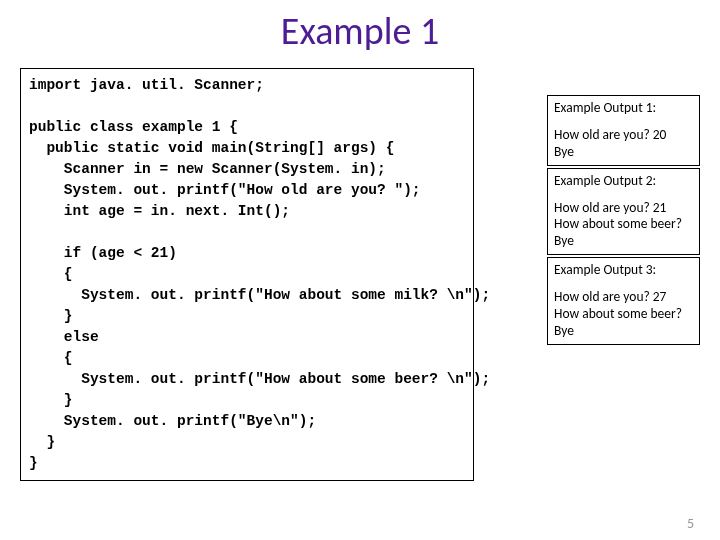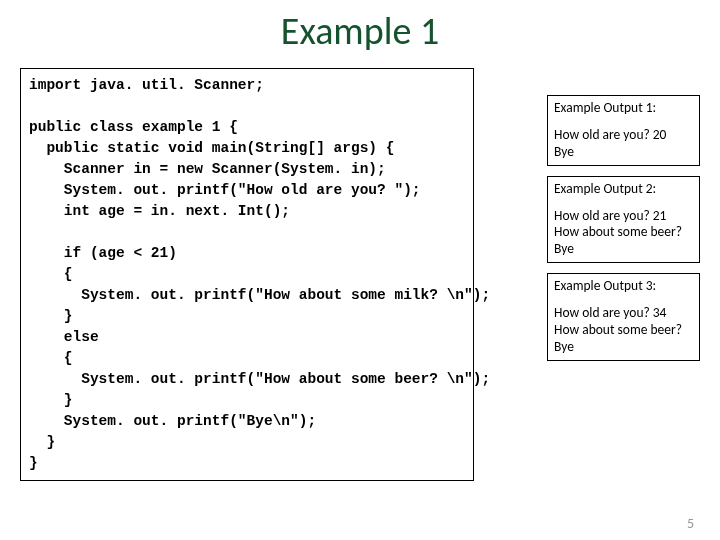--- a/index.html
+++ b/index.html
@@ -17,41 +17,41 @@
     height: 540px;
     position: relative;
     padding: 8px 20px 0 20px;
     box-sizing: border-box;
   }
   .title {
     text-align: center;
     font-size: 38px;
     font-weight: 400;
     margin: 0 0 14px 0;
-    color: #14532d;
+    color: #4c1d95;
   }
   .code-box {
     border: 1px solid #000;
     padding: 6px 8px;
     font-family: "Courier New", monospace;
     font-size: 14.5px;
     line-height: 1.45;
     font-weight: bold;
     white-space: pre;
     width: 454px;
     box-sizing: border-box;
   }
   .outputs {
     position: absolute;
     right: 20px;
     top: 95px;
     width: 153px;
     display: flex;
     flex-direction: column;
-    gap: 10px;
+    gap: 2px;
   }
   .output-box {
     border: 1px solid #000;
     padding: 4px 6px;
     font-size: 13.5px;
     line-height: 1.25;
     box-sizing: border-box;
   }
   .output-hdr {
     margin-bottom: 10px;
@@ -98,21 +98,21 @@
       <div>Bye</div>
     </div>
     <div class="output-box">
       <div class="output-hdr">Example Output 2:</div>
       <div>How old are you? 21</div>
       <div>How about some beer?</div>
       <div>Bye</div>
     </div>
     <div class="output-box">
       <div class="output-hdr">Example Output 3:</div>
-      <div>How old are you? 34</div>
+      <div>How old are you? 27</div>
       <div>How about some beer?</div>
       <div>Bye</div>
     </div>
   </div>
 
   <div class="page-num">5</div>
 
 </div>
 
 </body></html>

